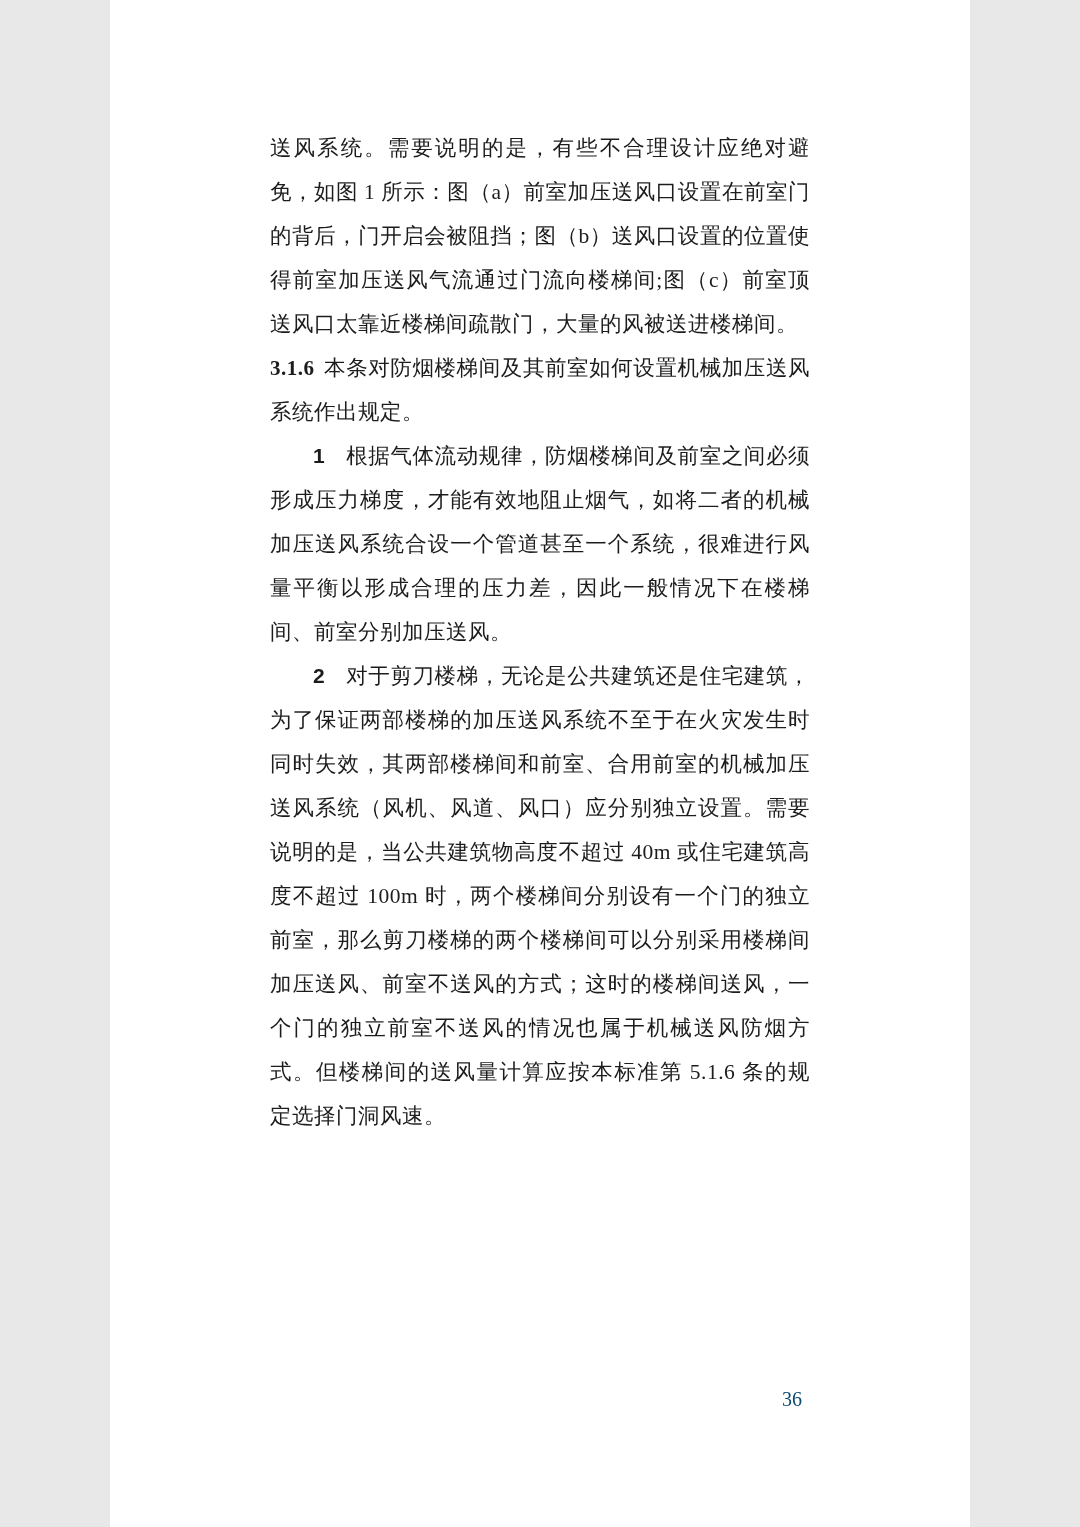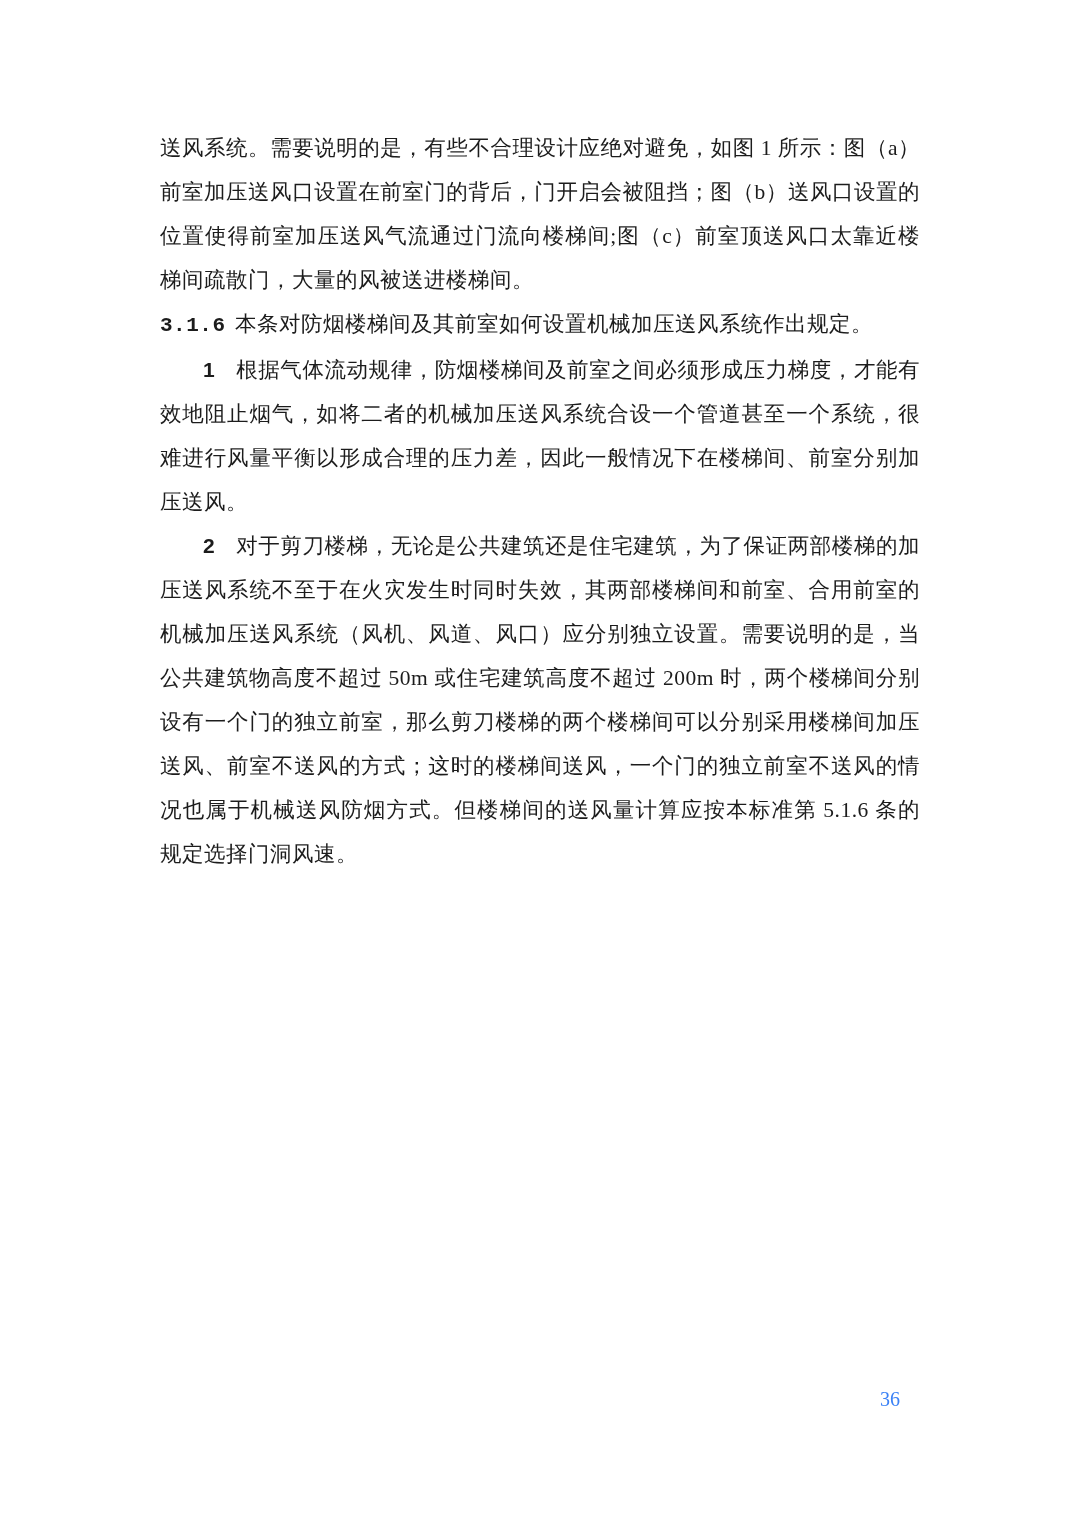--- a/index.html
+++ b/index.html
@@ -2,21 +2,21 @@
 <html lang="zh"><head>
 <meta charset="utf-8">
 <style>
   html, body {
     margin: 0;
     padding: 0;
     background: #e8e8e8;
   }
   .page {
     position: relative;
-    width: 1080px;
+    width: 860px;
     height: 1527px;
     margin: 0 auto;
     background: #ffffff;
     font-family: "Liberation Serif", "DejaVu Serif", serif;
     color: #1c1c1c;
     overflow: hidden;
   }
   .content {
     position: absolute;
     top: 126px;
@@ -34,45 +34,45 @@
   .para.indent {
     text-indent: 2em;
   }
   .item-num {
     font-family: "Liberation Sans", "DejaVu Sans", sans-serif;
     font-weight: bold;
     font-size: 21px;
     margin-right: 1em;
   }
   .clause-num {
-    font-family: Liberation Mono, monospace;
+    font-family: Liberation Serif, serif;
     font-weight: bold;
     font-size: 21px;
     margin-right: 0.45em;
   }
   .page-number {
     position: absolute;
     top: 1388px;
-    right: 180px;
+    right: 168px;
     font-size: 20px;
     font-family: "Liberation Serif", "DejaVu Serif", serif;
-    color: #3b82f6;
+    color: #0c4a6e;
   }
 </style>
 </head>
 <body>
 
 <div class="page">
   <div class="content">
 
     <p class="para"><span>送风系统。需要说明的是，有些不合理设计应绝对避免，如图 1 所示：图（a）前室加压送风口设置在前室门的背后，门开启会被阻挡；图（b）送风口设置的位置使得前室加压送风气流通过门流向楼梯间;图（c）前室顶送风口太靠近楼梯间疏散门，大量的风被送进楼梯间。</span></p>
 
 
     <p class="para"><span class="clause-num">3.1.6</span><span>本条对防烟楼梯间及其前室如何设置机械加压送风系统作出规定。</span></p>
 
     <p class="para indent"><span class="item-num">1</span><span>根据气体流动规律，防烟楼梯间及前室之间必须形成压力梯度，才能有效地阻止烟气，如将二者的机械加压送风系统合设一个管道甚至一个系统，很难进行风量平衡以形成合理的压力差，因此一般情况下在楼梯间、前室分别加压送风。</span></p>
 
-    <p class="para indent"><span class="item-num">2</span><span>对于剪刀楼梯，无论是公共建筑还是住宅建筑，为了保证两部楼梯的加压送风系统不至于在火灾发生时同时失效，其两部楼梯间和前室、合用前室的机械加压送风系统（风机、风道、风口）应分别独立设置。需要说明的是，当公共建筑物高度不超过 50m 或住宅建筑高度不超过 200m 时，两个楼梯间分别设有一个门的独立前室，那么剪刀楼梯的两个楼梯间可以分别采用楼梯间加压送风、前室不送风的方式；这时的楼梯间送风，一个门的独立前室不送风的情况也属于机械送风防烟方式。但楼梯间的送风量计算应按本标准第 5.1.6 条的规定选择门洞风速。</span></p>
+    <p class="para indent"><span class="item-num">2</span><span>对于剪刀楼梯，无论是公共建筑还是住宅建筑，为了保证两部楼梯的加压送风系统不至于在火灾发生时同时失效，其两部楼梯间和前室、合用前室的机械加压送风系统（风机、风道、风口）应分别独立设置。需要说明的是，当公共建筑物高度不超过 40m 或住宅建筑高度不超过 100m 时，两个楼梯间分别设有一个门的独立前室，那么剪刀楼梯的两个楼梯间可以分别采用楼梯间加压送风、前室不送风的方式；这时的楼梯间送风，一个门的独立前室不送风的情况也属于机械送风防烟方式。但楼梯间的送风量计算应按本标准第 5.1.6 条的规定选择门洞风速。</span></p>
 
   </div>
 
   <div class="page-number">36</div>
 </div>
 
 </body></html>

